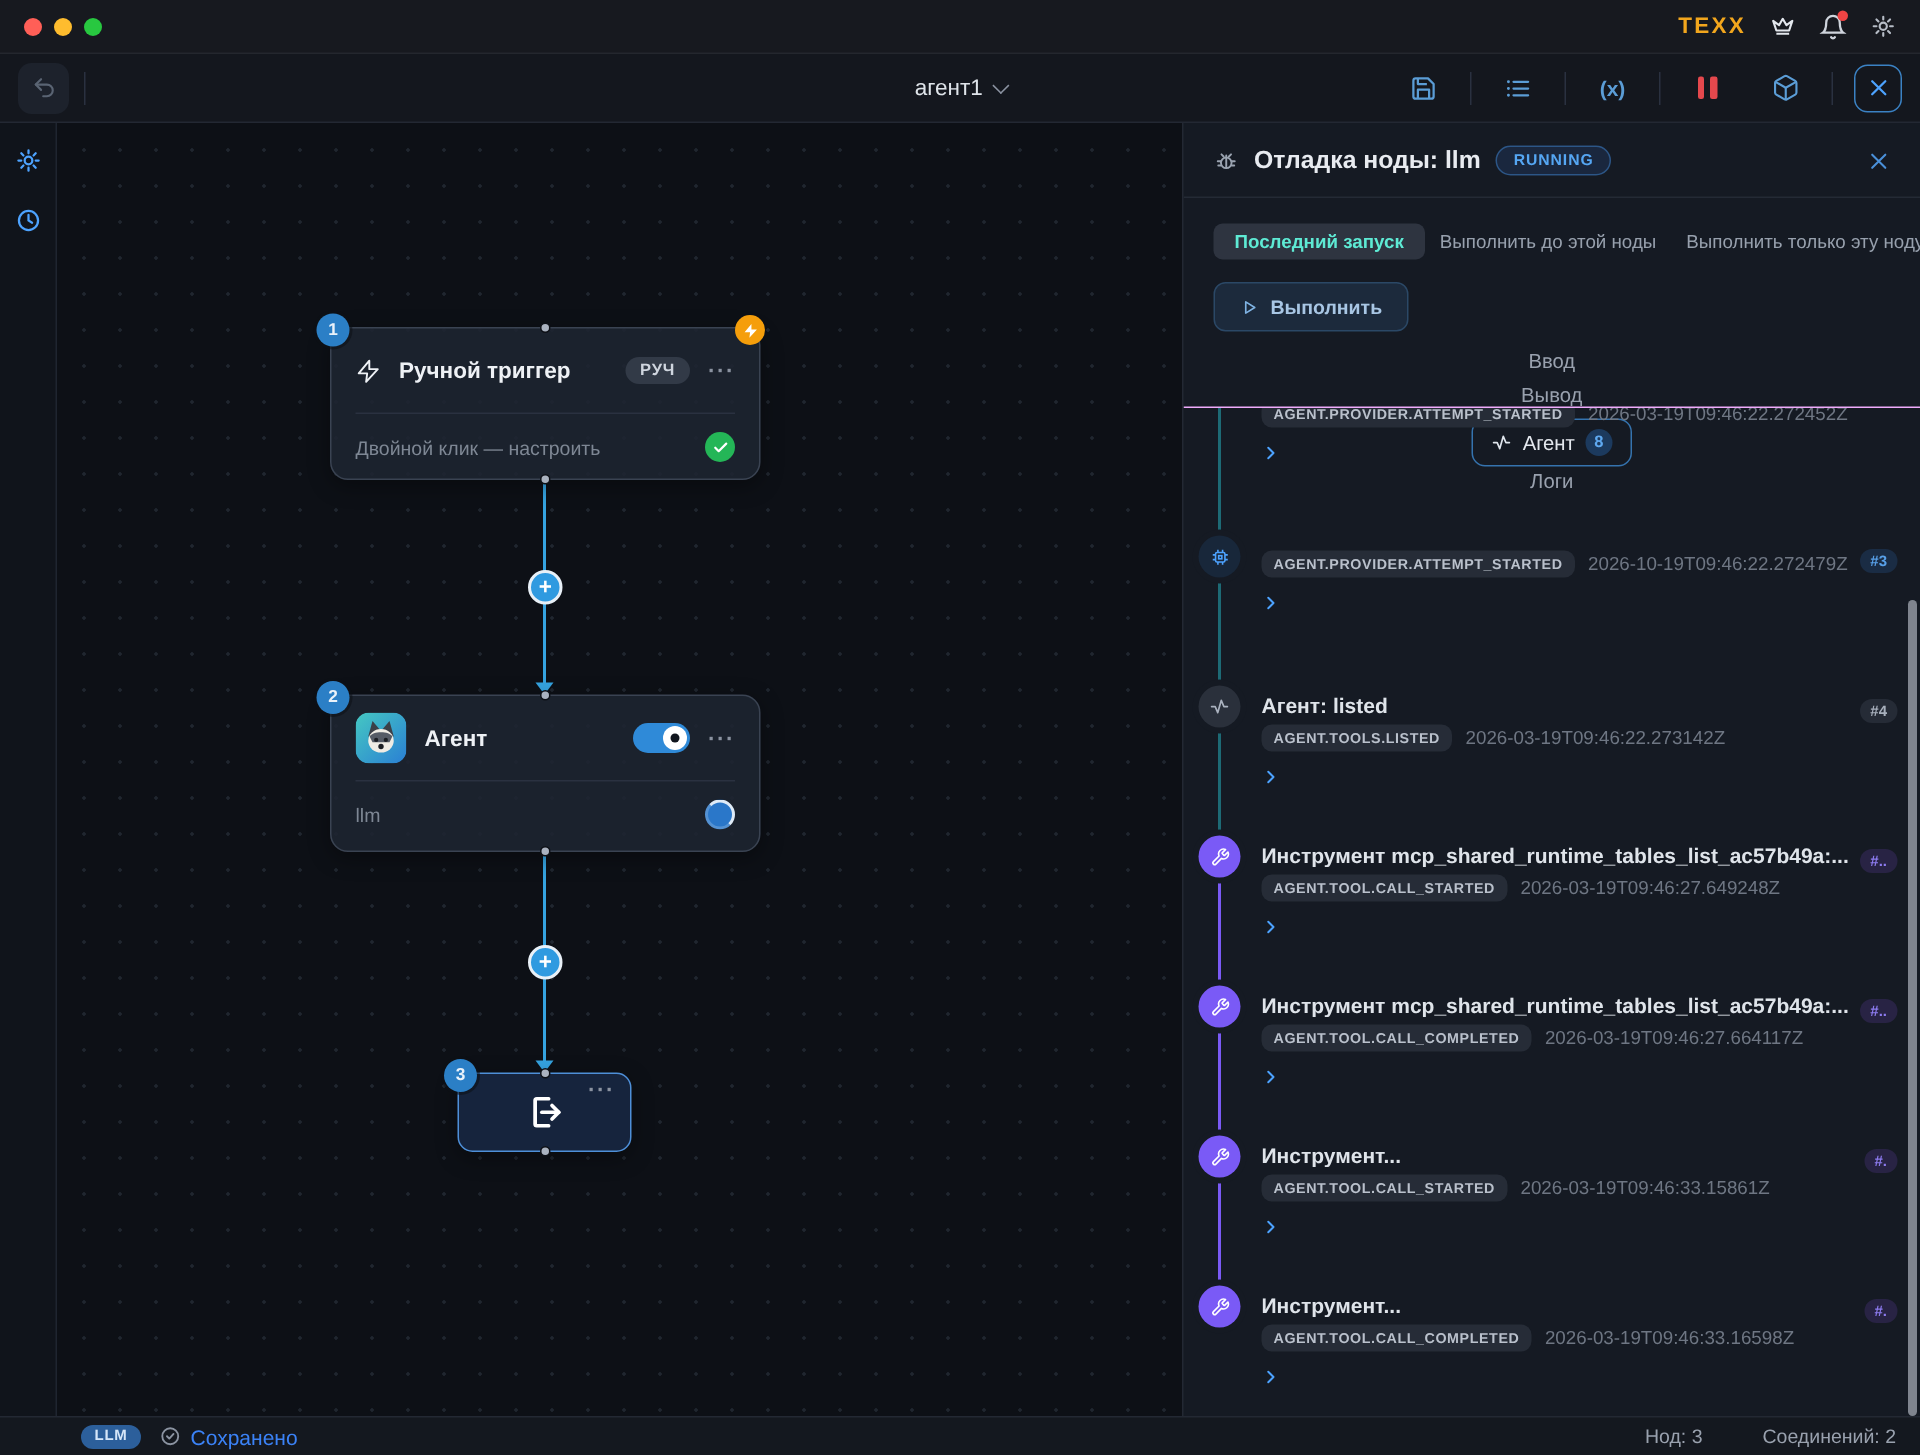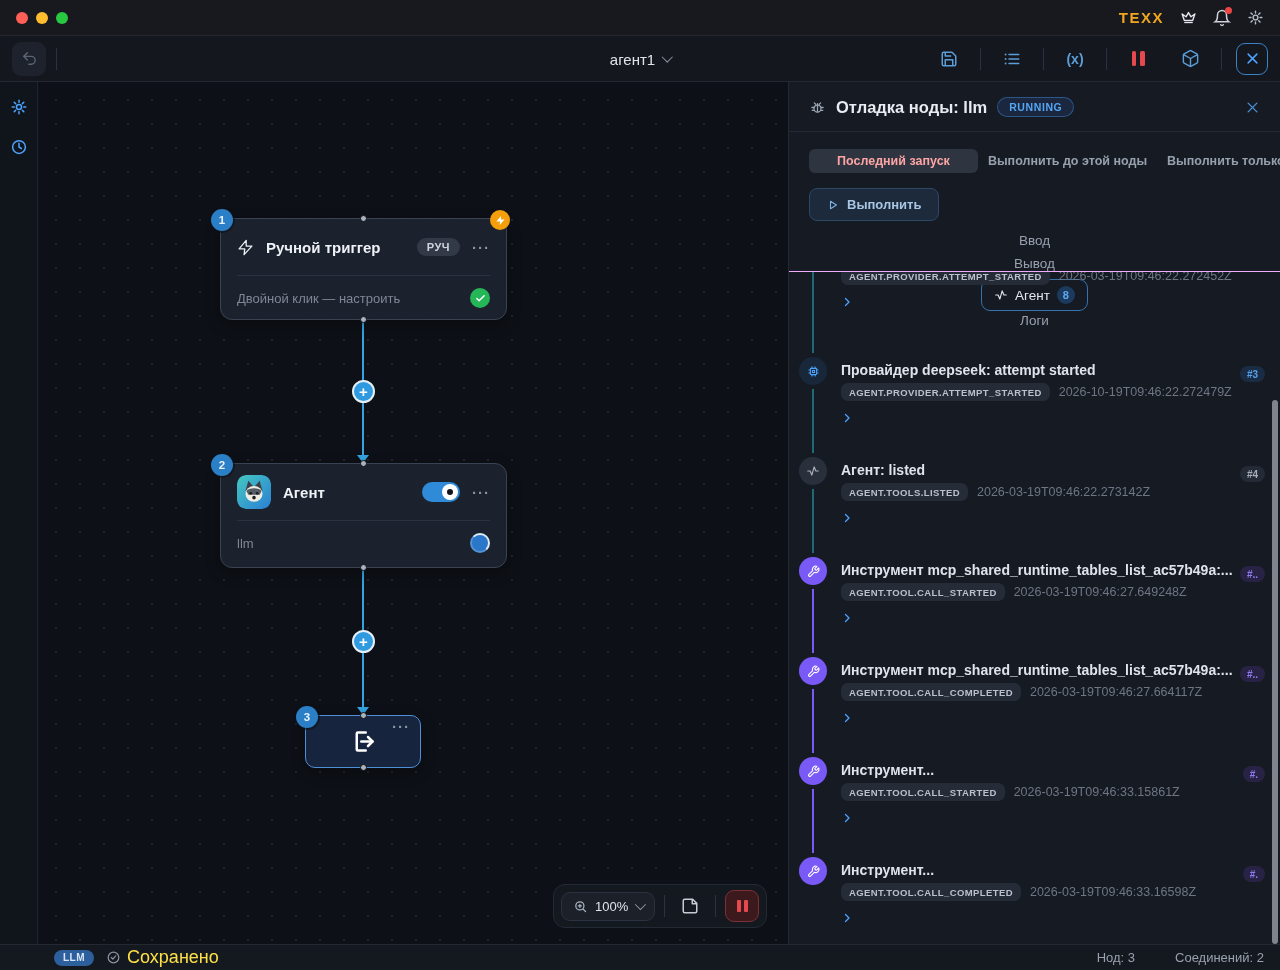--- a/index.html
+++ b/index.html
@@ -72,22 +72,22 @@
   .pause-btn { width:34px; height:32px; border-radius:9px; background:#3c191d; border:1px solid #7e2f36; display:flex; align-items:center; justify-content:center; gap:3.5px; }
   .pause-btn i { display:block; width:4px; height:12px; background:#e5484d; border-radius:1px; }
 
   
   .debug-panel { position:relative; width:492px; height:100%; background:#151a23; border-left:1px solid #232833; overflow:hidden; }
   .dbg-header { display:flex; align-items:center; gap:10px; padding:15px 20px 14px; border-bottom:1px solid #242a35; }
   .dbg-title { font-size:16.5px; font-weight:bold; color:#e8ebf0; }
   .run-badge { background:rgba(59,130,246,.13); border:1px solid rgba(77,163,255,.38); color:#55a6f3; font-size:10.5px; font-weight:bold; letter-spacing:.6px; padding:3px 11px; border-radius:999px; }
   .dbg-close { margin-left:auto; display:flex; }
   .dbg-modes { display:flex; align-items:center; gap:10px; margin:17px 20px 0; font-size:12.5px; white-space:nowrap; }
-  .mode-chip { background:#2e3440; color:#fca5a5; padding:5px 28px; border-radius:6px; font-weight:600; }
-  .mode-item { color:#97a0ad;font-weight:bold; }
+  .mode-chip { background:#2e3440; color:#5eead4; padding:5px 14px; border-radius:6px; font-weight:600; }
+  .mode-item { color:#97a0ad; }
   .mode-sep { width:1px; height:16px; background:#39404c; }
   .run-btn { display:inline-flex; align-items:center; gap:8px; margin:15px 0 0 20px; background:#1c2a3c; border:1px solid #2b4866; border-radius:8px; padding:8px 17px; color:#a8c6e4; font-size:13px; font-weight:600; }
   .dbg-tabs { display:flex; align-items:center; gap:8px; margin-top:12px; padding:0 14px; height:39px; border-bottom:1px solid #f0abfc;flex-direction:column; }
   .tab { font-size:13.5px; color:#99a1ae; }
   .tab-active { display:flex; align-items:center; gap:7px; border:1.5px solid #3573ae; border-radius:9px; padding:6px 12px; color:#e3e7ed; font-size:13.5px; margin-bottom:-6px; background:#151a23; }
   .tab-count { width:18px; height:18px; border-radius:50%; background:#1c3a5e; color:#5fa9f1; font-size:11px; font-weight:600; display:flex; align-items:center; justify-content:center; }
 
   .events { position:absolute; left:0; right:0; top:190px; bottom:0; overflow:hidden; }
   .tl-line { position:absolute; left:23px; width:2px; }
   .tl-teal { top:0; height:300px; background:#1d6a75; }
@@ -107,21 +107,21 @@
   .num-blue { background:#1a2c44; color:#58a0e8; }
   .num-gray { background:#252b36; color:#a7afbc; }
   .num-purple { background:#282344; color:#8d7bf0; }
   .event.clipped { top:-5px; }
   .event.clipped .evt-meta { margin-top:0; }
   .panel-scrollbar { position:absolute; right:2px; top:318px; width:6px; height:544px; border-radius:3px; background:#9298a1; opacity:.85; z-index:5; }
 
   
   .status-bar { height:26px; background:#14181f; border-top:1px solid #232833; display:flex; align-items:center; padding:0 16px 0 54px; }
   .llm-pill { background:#2c5f9b; color:#d5e6f9; font-size:10px; font-weight:bold; letter-spacing:.5px; padding:2.5px 9px; border-radius:9px; }
-  .saved { display:flex; align-items:center; gap:6px; margin-left:12px; color:#fde047; font-size:18px; }
+  .saved { display:flex; align-items:center; gap:6px; margin-left:12px; color:#3b82f6; font-size:14px; }
   .sb-right { margin-left:auto; display:flex; gap:40px; color:#99a1ae; font-size:13px; }
 </style>
 </head>
 <body>
 
 <div class="screen">
 
   <div class="os-bar">
     <div class="traffic">
       <div class="tl red"></div>
@@ -303,43 +303,20 @@
         <div class="port port-top"></div>
         <div class="port port-bottom"></div>
         <span class="dots n3-dots">···</span>
         <svg width="27" height="27" viewBox="0 0 24 24" fill="none" stroke="#fff" stroke-width="2.2" stroke-linecap="round" stroke-linejoin="round">
             <path d="M14 4H7a1 1 0 0 0-1 1v14a1 1 0 0 0 1 1h7"></path>
             <path d="M10 12h10"></path>
             <path d="m16 8 4 4-4 4"></path>
           </svg>
       </div>
 
-      <div class="zoom-controls">
-        <div class="zoom-chip">
-          <svg width="15" height="15" viewBox="0 0 24 24" fill="none" stroke="#aab2bf" stroke-width="2" stroke-linecap="round">
-              <circle cx="11" cy="11" r="6.5"></circle>
-              <path d="m20 20-3.8-3.8"></path>
-              <path d="M11 8.5v5M8.5 11h5"></path>
-            </svg>
-          <span>100%</span>
-          <i class="chev-down" style="display:inline-block"></i>
-        </div>
-        <div class="zc-div"></div>
-        <div class="note-btn">
-          <svg width="18" height="18" viewBox="0 0 24 24" fill="none" stroke="#c6ccd5" stroke-width="2" stroke-linejoin="round">
-              <path d="M15.5 3H5a2 2 0 0 0-2 2v14c0 1.1.9 2 2 2h14a2 2 0 0 0 2-2V8.5L15.5 3Z"></path>
-              <path d="M15 3v6h6"></path>
-            </svg>
-        </div>
-        <div class="zc-div"></div>
-        <div class="pause-btn">
-            <i></i>
-            <i></i>
-          </div>
-      </div>
     </div>
 
     <div class="debug-panel">
       <div class="dbg-header">
         <svg width="17" height="17" viewBox="0 0 24 24" fill="none" stroke="#9aa3b0" stroke-width="1.8" stroke-linecap="round">
             <circle cx="12" cy="13.5" r="5"></circle>
             <path d="M12 8.5V6.5M9.5 7.5 7.5 5.5M14.5 7.5l2-2M7 12H4M7 16H4.5M17 12h3M17 16h2.5M12 9v9"></path>
           </svg>
         <span class="dbg-title">Отладка ноды: llm</span>
         <span class="run-badge">RUNNING</span>
@@ -397,21 +374,20 @@
 
         <div class="event" style="top:90px">
           <div class="evt-icon chip-bg">
             <svg width="15" height="15" viewBox="0 0 24 24" fill="none" stroke="#4da3ff" stroke-width="1.7">
                 <rect x="7" y="7" width="10" height="10" rx="1.5"></rect>
                 <rect x="10.3" y="10.3" width="3.4" height="3.4"></rect>
                 <path d="M9.5 7V4M14.5 7V4M9.5 20v-3M14.5 20v-3M7 9.5H4M7 14.5H4M20 9.5h-3M20 14.5h-3"></path>
               </svg>
           </div>
           <div class="evt-body">
-            <div class="evt-title">Провайдер deepseek: attempt started</div>
             <div class="evt-meta">
               <span class="evt-badge">AGENT.PROVIDER.ATTEMPT_STARTED</span>
               <span class="evt-ts">2026-10-19T09:46:22.272479Z</span>
             </div>
             <div class="evt-expand">
               <svg width="12" height="12" viewBox="0 0 24 24" fill="none" stroke="#4da3ff" stroke-width="2.6" stroke-linecap="round" stroke-linejoin="round">
                   <path d="m9 5 7 7-7 7"></path>
                 </svg>
             </div>
           </div>

